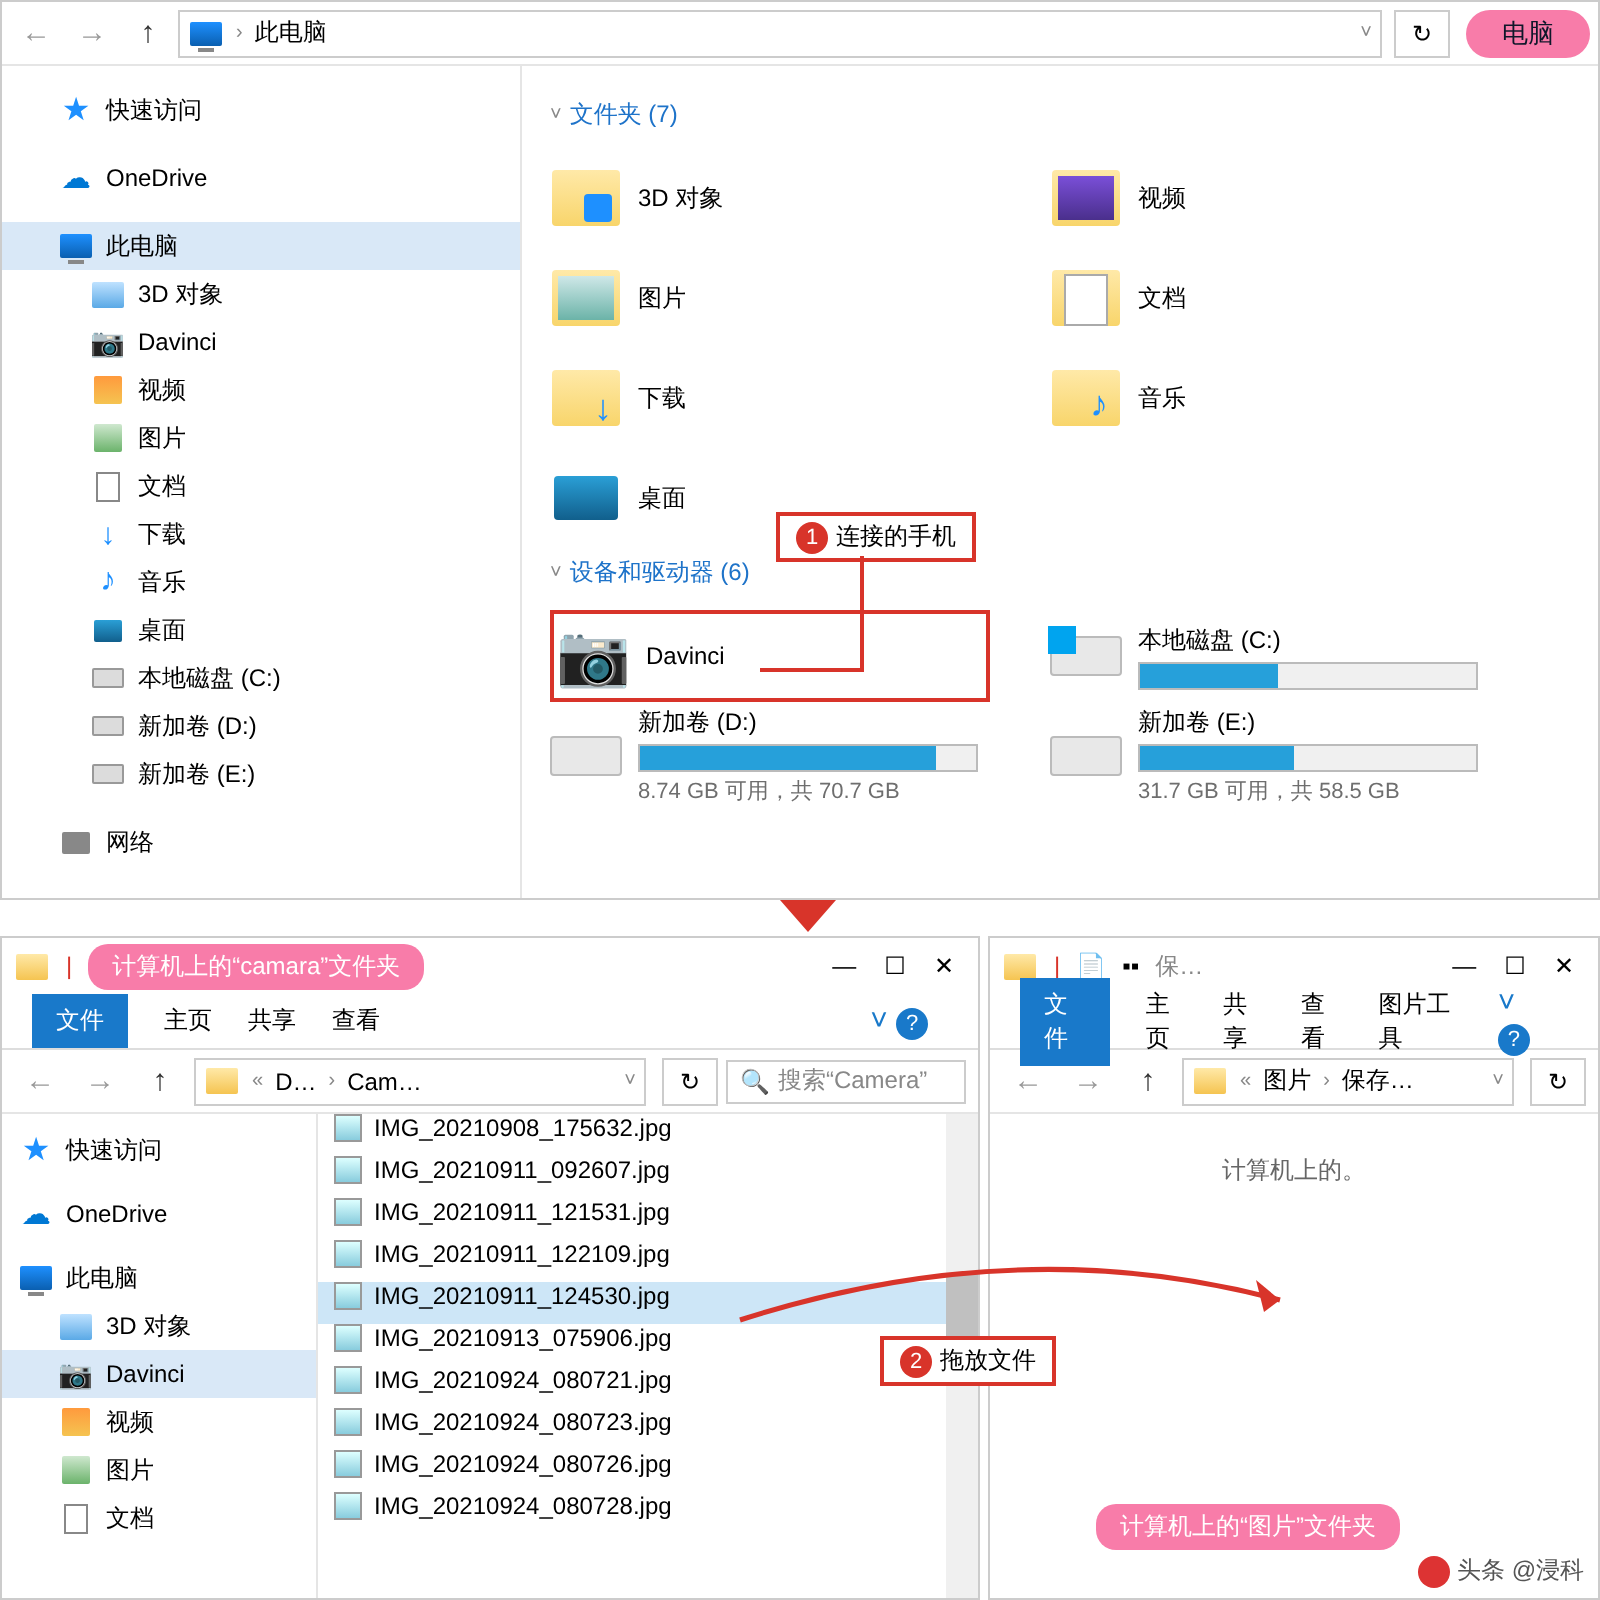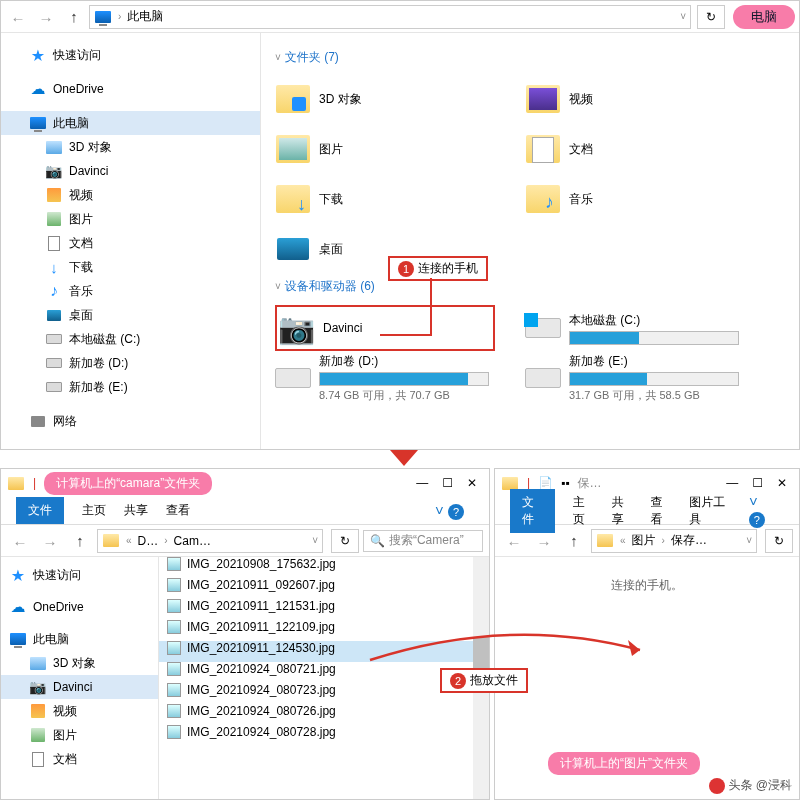--- a/index.html
+++ b/index.html
@@ -401,20 +401,24 @@
         <div class="frow">
           <span class="fi"></span>
           <span>IMG_20210911_122109.jpg</span>
         </div>
         <div class="frow sel">
           <span class="fi"></span>
           <span>IMG_20210911_124530.jpg</span>
         </div>
         <div class="frow">
           <span class="fi"></span>
+          <span>IMG_20210913_075906.jpg</span>
+        </div>
+        <div class="frow">
+          <span class="fi"></span>
           <span>IMG_20210924_080721.jpg</span>
         </div>
         <div class="frow">
           <span class="fi"></span>
           <span>IMG_20210924_080723.jpg</span>
         </div>
         <div class="frow">
           <span class="fi"></span>
           <span>IMG_20210924_080726.jpg</span>
         </div>
@@ -458,21 +462,21 @@
           <span class="sb-fold"></span>
         </span>
       <span class="chev">«</span>
       <span>图片</span>
         <span class="chev">›</span>
       <span>保存…</span>
       <span class="chev" style="margin-left:auto">˅</span>
     </div>
     <div class="refresh">↻</div>
   </div>
-  <div class="empty-msg">连接的手机。</div>
+  <div class="empty-msg">计算机上的。</div>
 </div>
 
 <svg class="drag-arrow" style="position:absolute;left:360px;top:630px;width:300px;height:80px;pointer-events:none">
   <path d="M10 30 Q150 -15 280 20" stroke="#d8342a" stroke-width="2.5" fill="none"></path>
   <polygon points="280,20 268,10 272,26" fill="#d8342a"></polygon>
 </svg>
 
 <div class="callout" style="left:440px;top:668px">
   <span class="num">2</span>
   <span>拖放文件</span>

